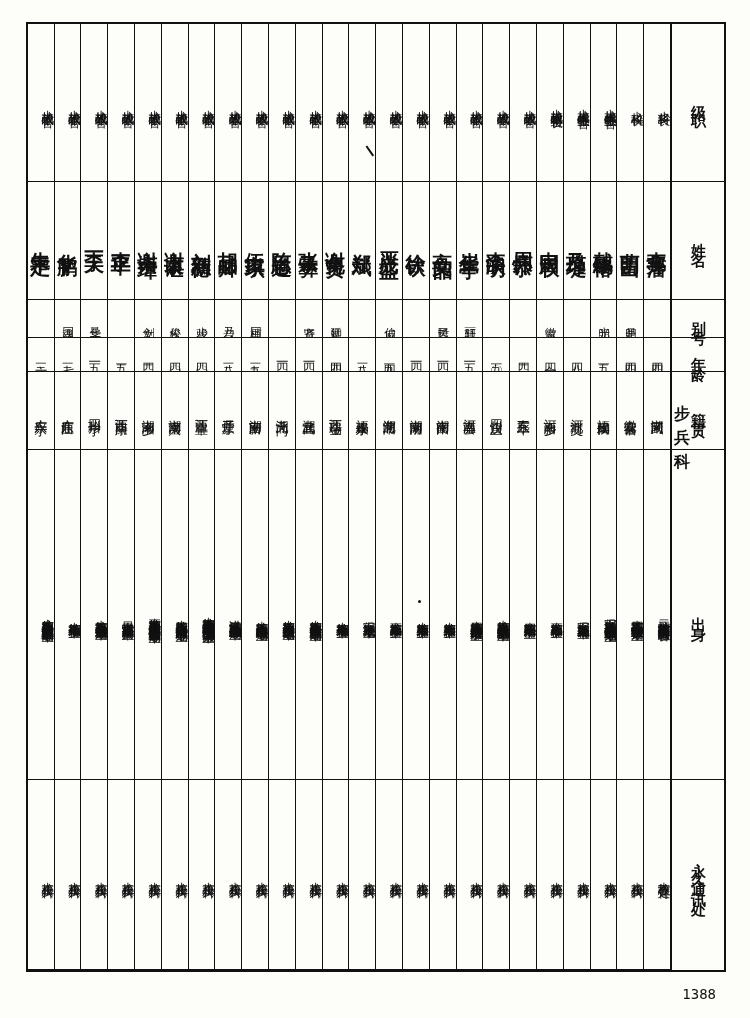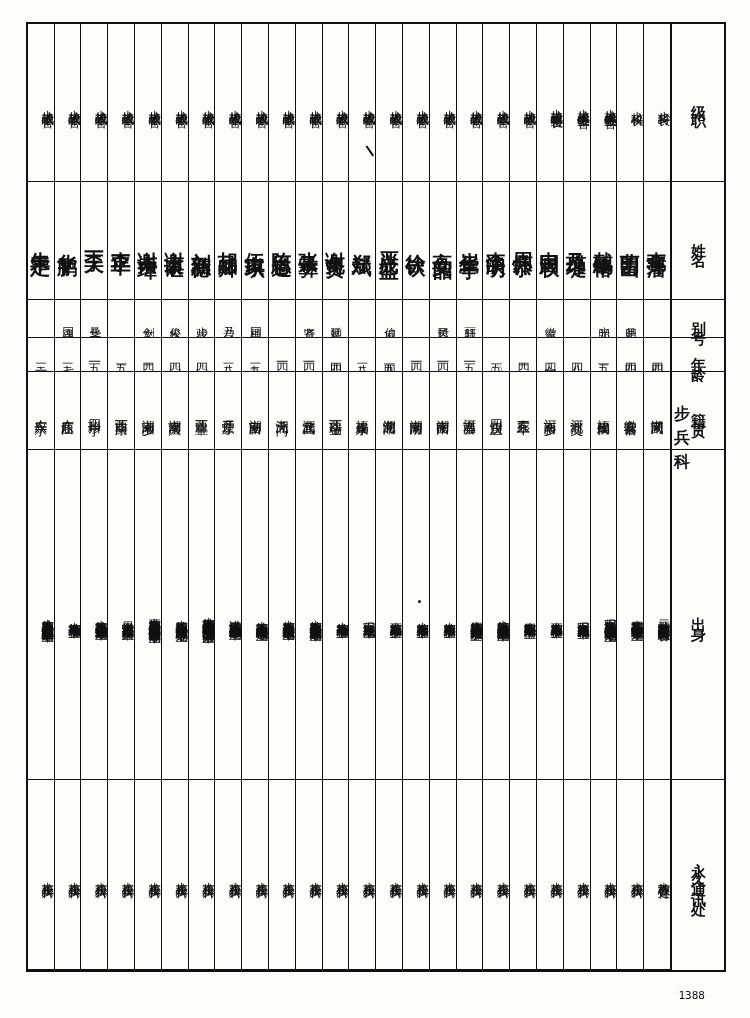--- a/index.html
+++ b/index.html
@@ -94,22 +94,22 @@
     writing-mode:vertical-rl;
     text-orientation:upright;
     font-size:16px;
     letter-spacing:24px;
     font-weight:bold;
     z-index:3;
     pointer-events:none;
   }
   .page-num{
     position:absolute;
-    right:45px;bottom:16px;
-    font-size:11px;
+    right:34px;bottom:16px;
+    font-size:14px;
     font-family:"DejaVu Sans Mono","Liberation Mono",monospace;
   }
   .stray-mark{
     position:absolute;
     left:364px;top:150px;
     width:10px;height:14px;
     z-index:4;
   }
   .stray-mark:after{
     content:"";

